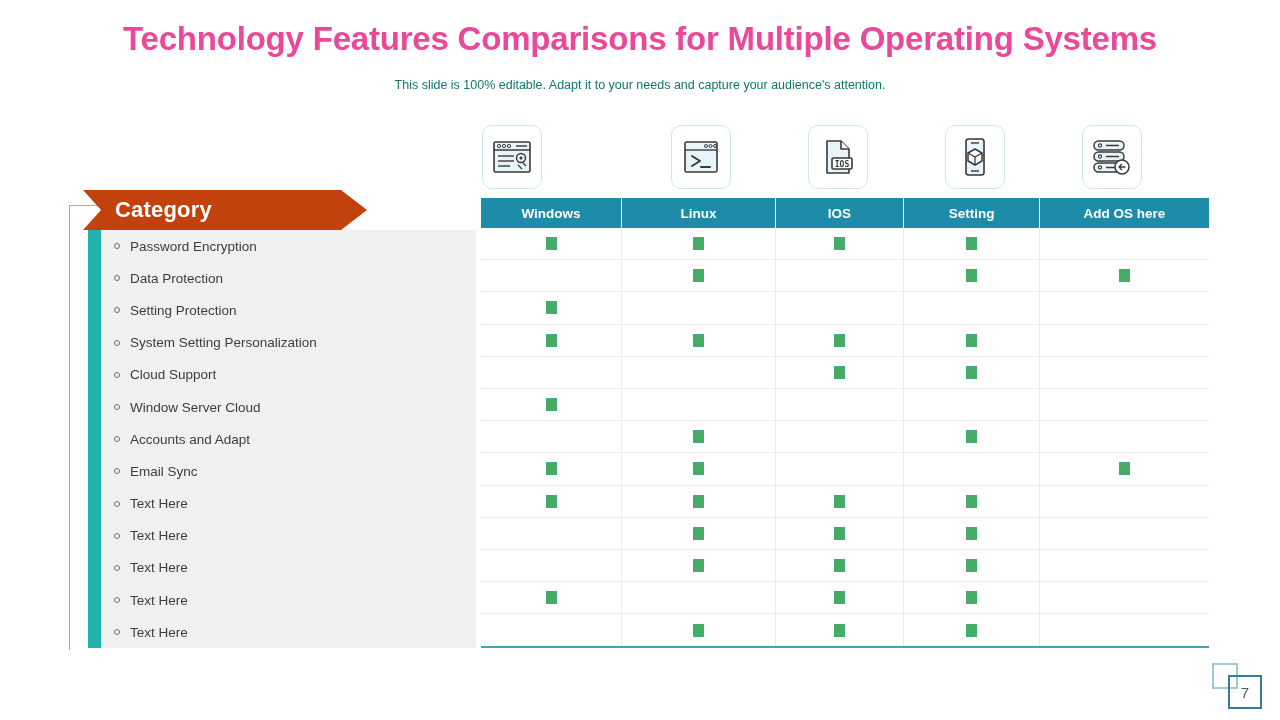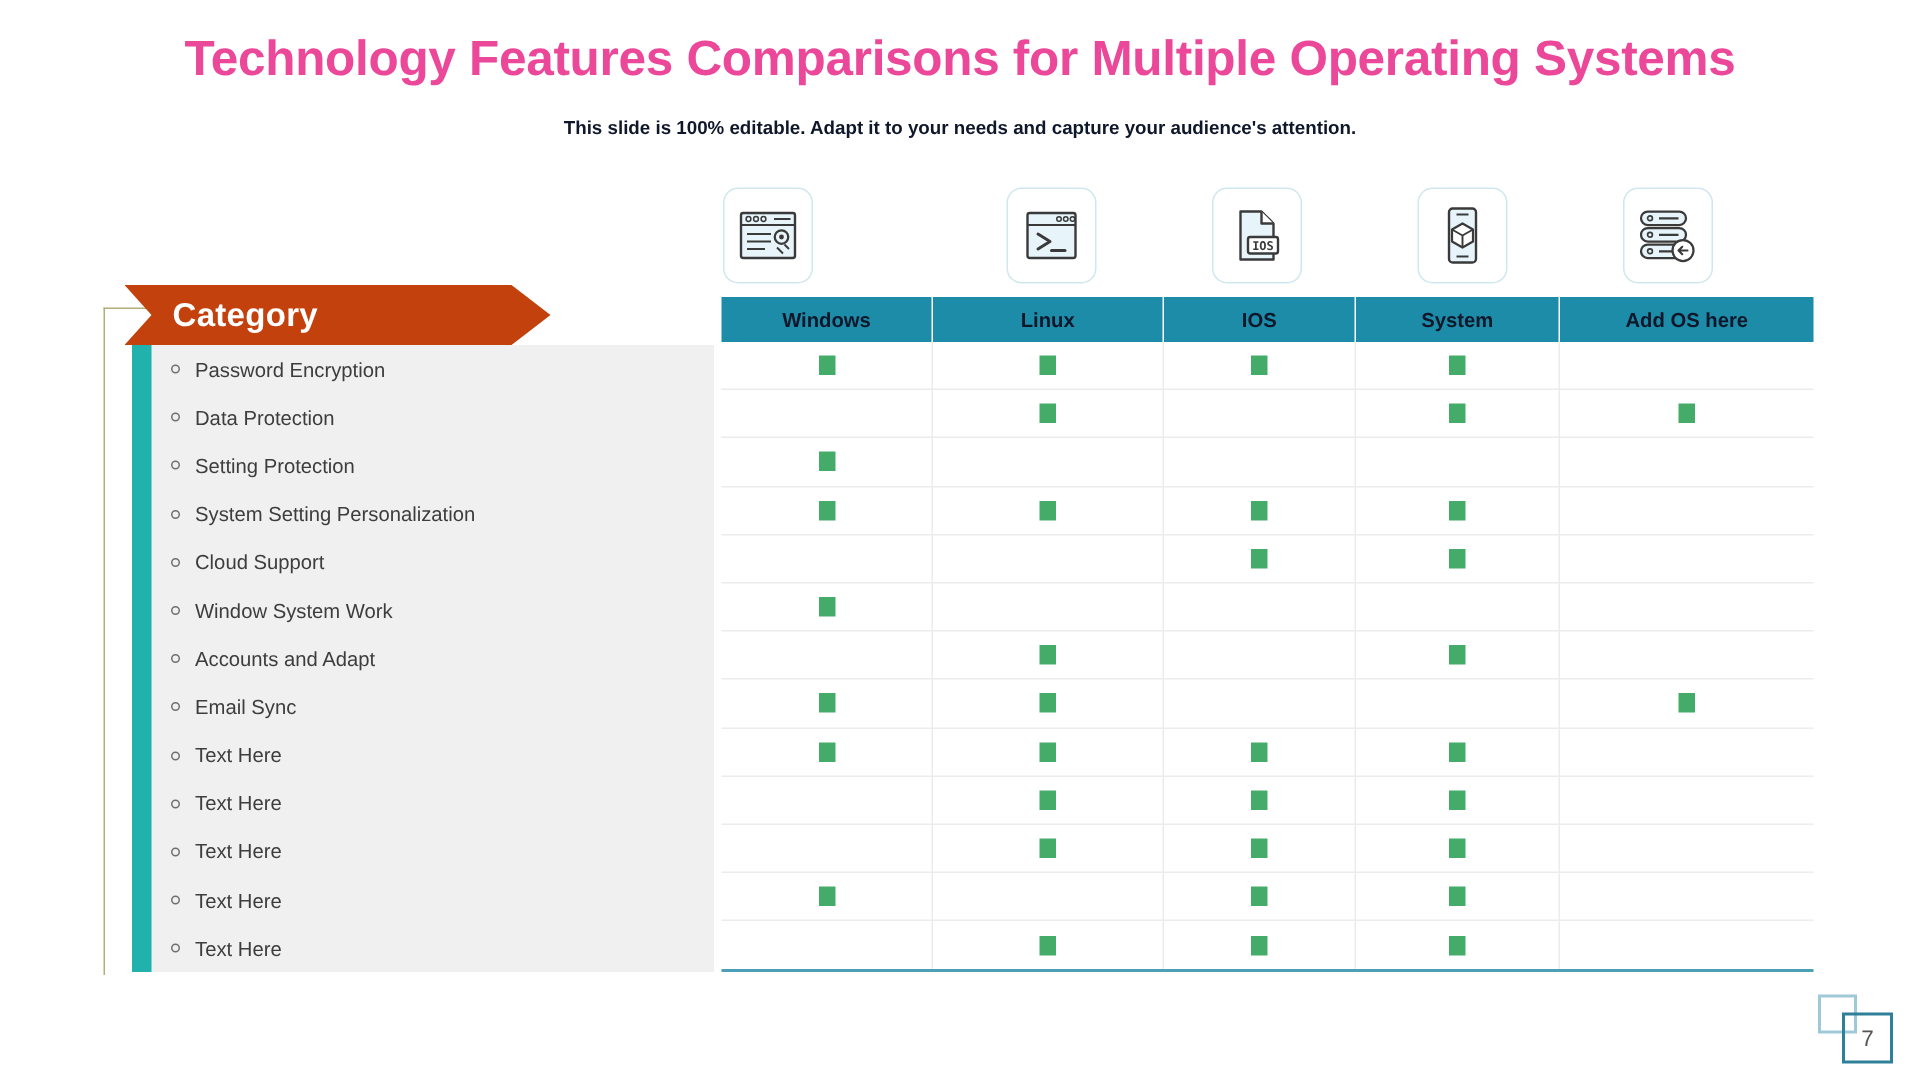--- a/index.html
+++ b/index.html
@@ -15,21 +15,21 @@
   
   .title {
     position: absolute; top: 20px; left: 0; width: 1280px;
     text-align: center;
     font-size: 33px; font-weight: bold; color: #ec4899;
     letter-spacing: -0.2px;
   }
   .subtitle {
     position: absolute; top: 78px; left: 0; width: 1280px;
     text-align: center;
-    font-size: 12.5px; color: #0f172a; font-weight: bold;
+    font-size: 12.5px; color: #0f766e; font-weight: normal;
   }
 
   
   .icon-strip { position: absolute; top: 125px; left: 481px; width: 728px; height: 64px; }
   .icon-box {
     position: absolute; top: 0; width: 60px; height: 64px;
     border: 1.5px solid #cfe7ef; border-radius: 10px;
     background: #ffffff;
     display: flex; align-items: center; justify-content: center;
   }
@@ -80,21 +80,21 @@
   }
 
   
   .matrix {
     position: absolute; left: 481px; top: 198px;
     width: 728px; height: 450px;
   }
   .mhead { display: flex; height: 30px; }
   .mhead .hcell {
     background: #1d8ca8;
-    color: #0f172a; font-size: 13.5px; font-weight: bold;
+    color: #ffffff; font-size: 13.5px; font-weight: bold;
     display: flex; align-items: center; justify-content: center;
     border-right: 1.5px solid #ffffff;
   }
   .mhead .hcell:last-child { border-right: none; }
   .mbody { border-bottom: 2px solid #4ba0b8; }
   .mrow { display: flex; height: 32.2px; background: #ffffff; }
   .mrow .cell {
     display: flex; align-items: center; justify-content: center;
     border-right: 1px solid #ececec;
     border-bottom: 1px solid #ececec;
@@ -220,21 +220,21 @@
         <div class="cat-row">
           <span class="bullet"></span>
           <span>System Setting Personalization</span>
         </div>
         <div class="cat-row">
           <span class="bullet"></span>
           <span>Cloud Support</span>
         </div>
         <div class="cat-row">
           <span class="bullet"></span>
-          <span>Window System Work</span>
+          <span>Window Server Cloud</span>
         </div>
         <div class="cat-row">
           <span class="bullet"></span>
           <span>Accounts and Adapt</span>
         </div>
         <div class="cat-row">
           <span class="bullet"></span>
           <span>Email Sync</span>
         </div>
         <div class="cat-row">
@@ -258,21 +258,21 @@
           <span>Text Here</span>
         </div>
       </div>
   </div>
 
   <div class="matrix">
     <div class="mhead" id="matrix-head">
         <div class="hcell" style="width: 141px;">Windows</div>
         <div class="hcell" style="width: 154px;">Linux</div>
         <div class="hcell" style="width: 128px;">IOS</div>
-        <div class="hcell" style="width: 136px;">System</div>
+        <div class="hcell" style="width: 136px;">Setting</div>
         <div class="hcell" style="width: 169px;">Add OS here</div>
       </div>
     <div class="mbody" id="matrix-body">
         <div class="mrow">
           <div class="cell" style="width: 141px;">
             <span class="chk"></span>
           </div>
           <div class="cell" style="width: 154px;">
             <span class="chk"></span>
           </div>

